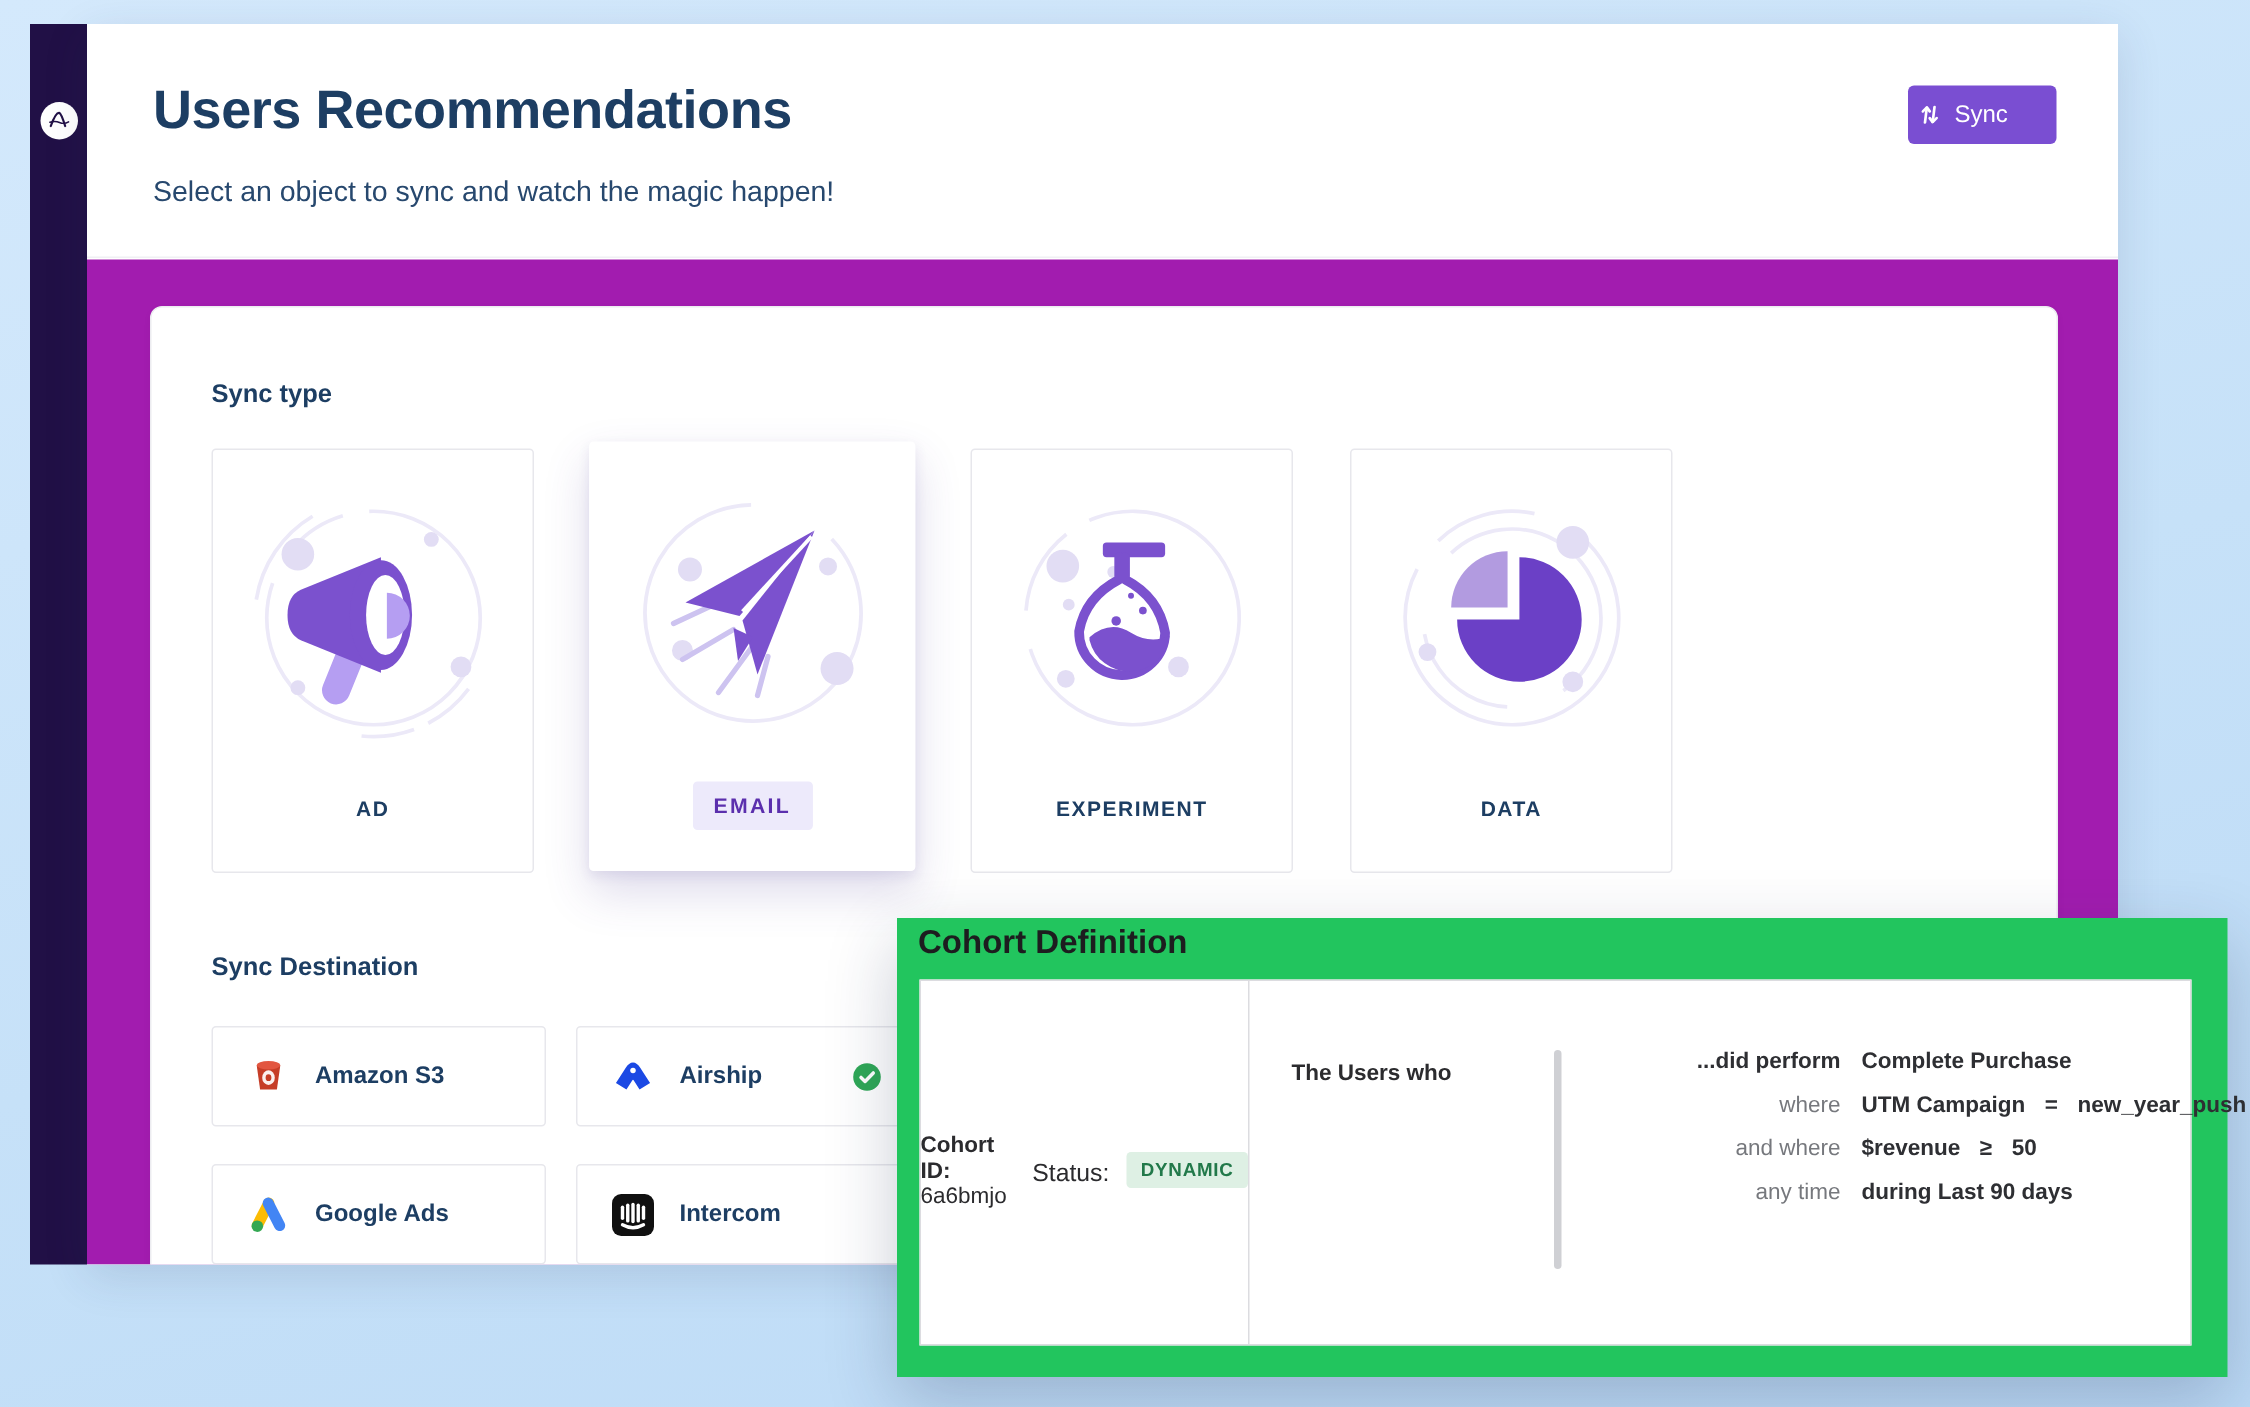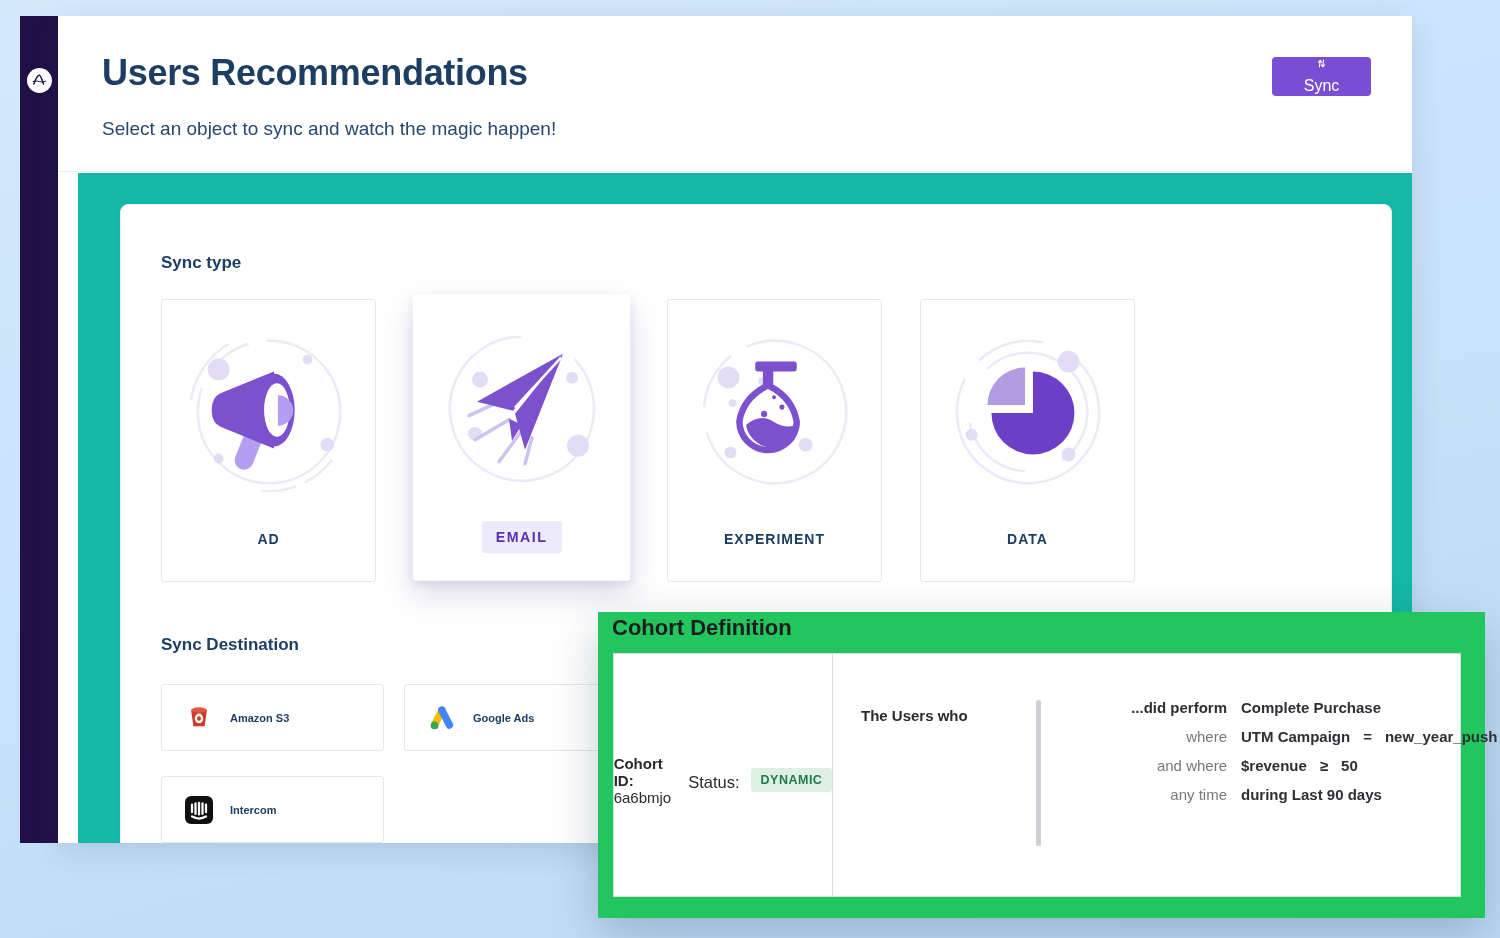--- a/index.html
+++ b/index.html
@@ -25,22 +25,22 @@
     background:#fff;display:flex;align-items:center;justify-content:center;cursor:pointer;}
   
   .window{position:absolute;left:58px;top:16px;width:1354px;height:827px;background:#fff;
     box-shadow:0 8px 28px rgba(40,60,100,.14);overflow:hidden;}
   .win-header{position:relative;height:156px;background:#fff;border-bottom:1px solid #f0f0f3;}
   .page-title{position:absolute;left:44px;top:36px;margin:0;font-size:36px;font-weight:700;
     color:var(--brand-navy);letter-spacing:-.3px;}
   .page-subtitle{position:absolute;left:44px;top:102px;margin:0;font-size:19px;color:#27486e;}
   .sync-btn{position:absolute;right:41px;top:41px;width:99px;height:39px;border:none;border-radius:4px;
     background:var(--accent-purple);color:#fff;font-size:16px;font-family:inherit;cursor:pointer;
-    display:flex;align-items:center;gap:8px;flex-direction:column;}
-  .win-body{position:absolute;top:157px;left:0;right:0;bottom:0;background:#14b8a6;margin-left:20px;}
+    display:flex;align-items:center;gap:8px;}
+  .win-body{position:absolute;top:157px;left:0;right:0;bottom:0;background:#a21caf;}
   .main-card{position:absolute;left:42px;top:31px;width:1272px;height:720px;background:#fff;
     border:1px solid #ececf0;border-radius:8px;box-shadow:0 2px 6px rgba(0,0,0,.04);}
   .section-h{position:absolute;margin:0;font-size:17px;font-weight:700;color:var(--brand-navy);}
   .sec-type{left:40px;top:48px;}
   .sec-dest{left:40px;top:430px;}
   
   .type-row{position:absolute;left:40px;top:94px;display:flex;gap:38px;}
   .type-card{width:215px;height:283px;background:#fff;border:1px solid #e7e7ec;border-radius:3px;
     position:relative;cursor:pointer;}
   .type-card.selected{border:1px solid #fff;z-index:2;transform:translateY(-3px) scale(1.012);
@@ -48,21 +48,21 @@
   .illus{position:absolute;left:50%;top:26px;transform:translateX(-50%);}
   .tlabel{position:absolute;left:0;right:0;bottom:34px;text-align:center;font-size:14px;font-weight:700;
     letter-spacing:1px;color:var(--brand-navy);}
   .tlabel.pill{left:50%;right:auto;bottom:26px;transform:translateX(-50%);
     background:#edeafb;color:#5b2fad;padding:8px 14px;border-radius:3px;letter-spacing:1.5px;}
   
   .dest-grid{position:absolute;left:40px;top:479px;display:grid;grid-template-columns:223px 223px;gap:25px 20px;}
   .dest-card{height:67px;background:#fff;border:1px solid #e7e7ec;border-radius:3px;cursor:pointer;
     display:flex;align-items:center;padding:0 18px 0 22px;}
   .dicon{width:30px;height:30px;margin-right:16px;flex:none;display:flex;align-items:center;justify-content:center;}
-  .dlabel{font-size:11px;font-weight:600;color:var(--brand-navy);}
+  .dlabel{font-size:16px;font-weight:600;color:var(--brand-navy);}
   .check{margin-left:auto;width:20px;height:20px;flex:none;display:flex;}
   
   .cohort{position:absolute;left:598px;top:612px;width:887px;height:306px;background:#22c55e;
     box-shadow:0 16px 44px rgba(30,40,80,.24);z-index:5;}
   .cohort-title{position:absolute;left:14px;top:3px;margin:0;font-size:22px;font-weight:700;color:#1d1d1f;}
   .cohort-box{position:absolute;left:15px;top:41px;width:848px;height:244px;background:#fff;border:1px solid #dcdce0;}
   .cohort-left{position:absolute;left:0;top:0;bottom:0;width:219px;border-right:1px solid #dcdce0;
     display:flex;flex-direction:row;align-items:center;justify-content:center;gap:17px;padding-top:10px;}
   .cid{font-size:15px;color:#2b2b2e;}
   .cid .b{font-weight:700;}
@@ -205,20 +205,35 @@
             <svg viewBox="0 0 32 32" width="28" height="28">
               <path d="M7 7 h18 l-2.6 18.5 h-12.8 Z" fill="#c63d27"></path>
               <ellipse cx="16" cy="7" rx="9" ry="3.2" fill="#e25640"></ellipse>
               <ellipse cx="16" cy="16.5" rx="4.8" ry="5.6" fill="#fff" opacity=".92"></ellipse>
               <ellipse cx="16" cy="16.5" rx="2.2" ry="2.6" fill="#c63d27"></ellipse>
             </svg>
           </span>
           <span class="dlabel">Amazon S3</span>
         </div>
 
+        <div class="dest-card">
+          <span class="dicon">
+            <svg viewBox="0 0 32 32" width="28" height="28">
+              <path d="M16 5 C18 5 20 6.5 21.5 9 L29 20.5 L21 25.5 L16.6 18.6 Q16 17.7 15.4 18.6 L11 25.5 L3 20.5 L10.5 9 C12 6.5 14 5 16 5 Z" fill="#1b49e4"></path>
+              <circle cx="16" cy="11" r="2.1" fill="#fff"></circle>
+            </svg>
+          </span>
+          <span class="dlabel">Airship</span>
+          <span class="check">
+            <svg viewBox="0 0 20 20" width="20" height="20">
+              <circle cx="10" cy="10" r="9.2" fill="#2fa857"></circle>
+              <path d="M6 10.3 l2.7 2.7 L14.2 7.3" stroke="#fff" stroke-width="2.3" fill="none" stroke-linecap="round" stroke-linejoin="round"></path>
+            </svg>
+          </span>
+        </div>
 
         <div class="dest-card">
           <span class="dicon">
             <svg viewBox="0 0 32 32" width="28" height="28">
               <line x1="16.2" y1="7" x2="7.5" y2="24" stroke="#fbbc04" stroke-width="8.5" stroke-linecap="round"></line>
               <line x1="15.8" y1="7" x2="24.5" y2="24" stroke="#4285f4" stroke-width="8.5" stroke-linecap="round"></line>
               <circle cx="7.5" cy="24.5" r="4.4" fill="#34a853"></circle>
             </svg>
           </span>
           <span class="dlabel">Google Ads</span>

